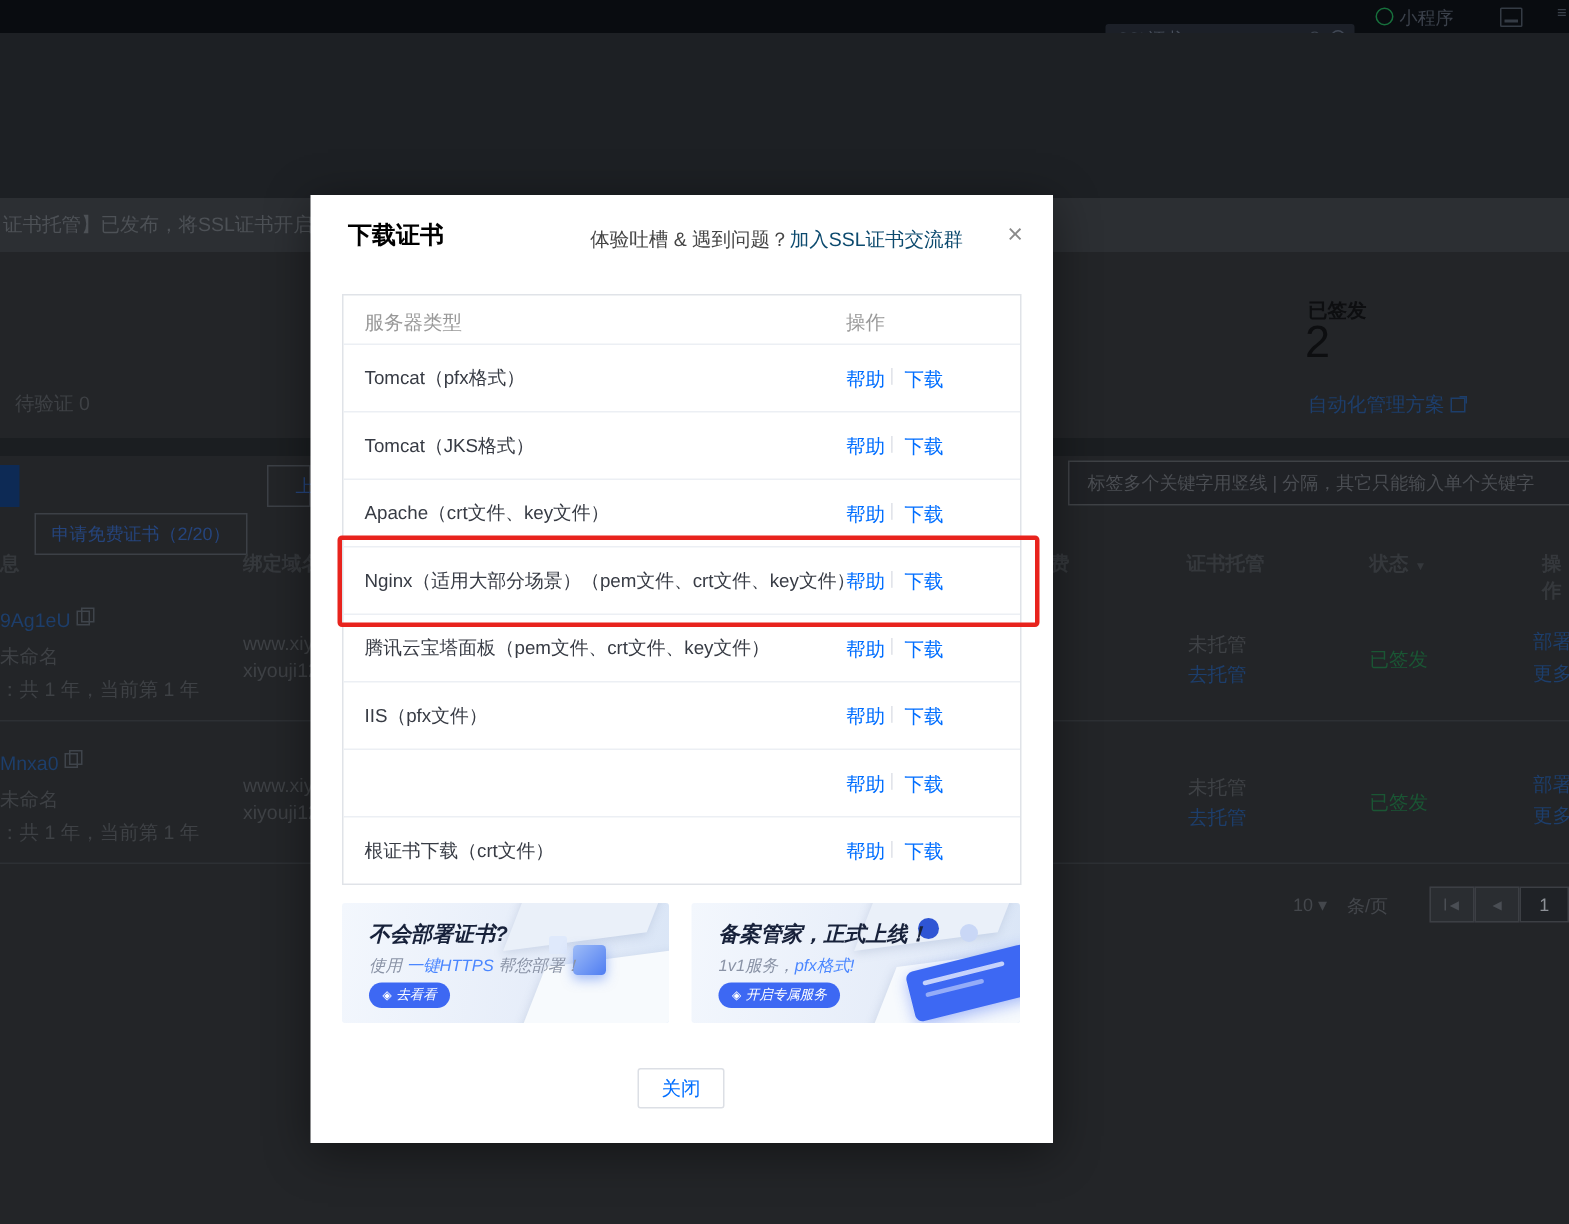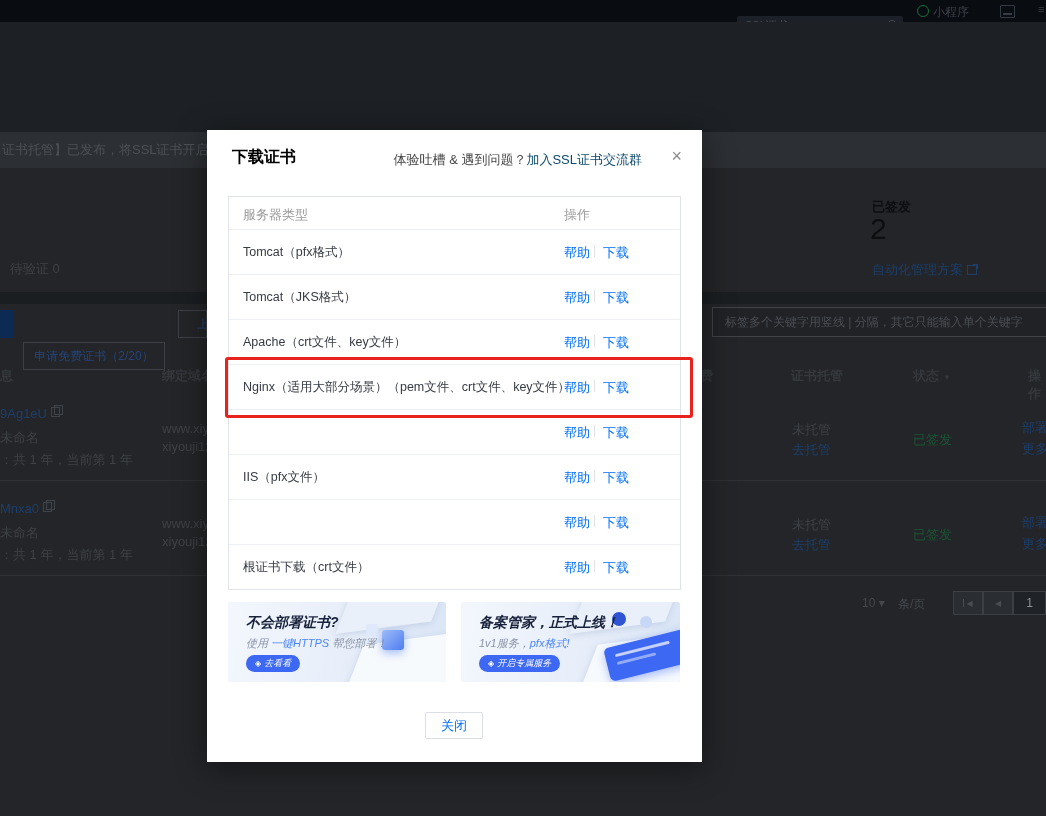--- a/index.html
+++ b/index.html
@@ -220,20 +220,21 @@
         <span class="sep">|</span>
         <span class="dl">下载</span>
       </div>
       <div class="m-row">
         <span class="lbl">Nginx（适用大部分场景）（pem文件、crt文件、key文件）</span>
         <span class="help">帮助</span>
         <span class="sep">|</span>
         <span class="dl">下载</span>
       </div>
       <div class="m-row">
+        <span class="lbl">腾讯云宝塔面板（pem文件、crt文件、key文件）</span>
         <span class="help">帮助</span>
         <span class="sep">|</span>
         <span class="dl">下载</span>
       </div>
       <div class="m-row">
         <span class="lbl">IIS（pfx文件）</span>
         <span class="help">帮助</span>
         <span class="sep">|</span>
         <span class="dl">下载</span>
       </div>

